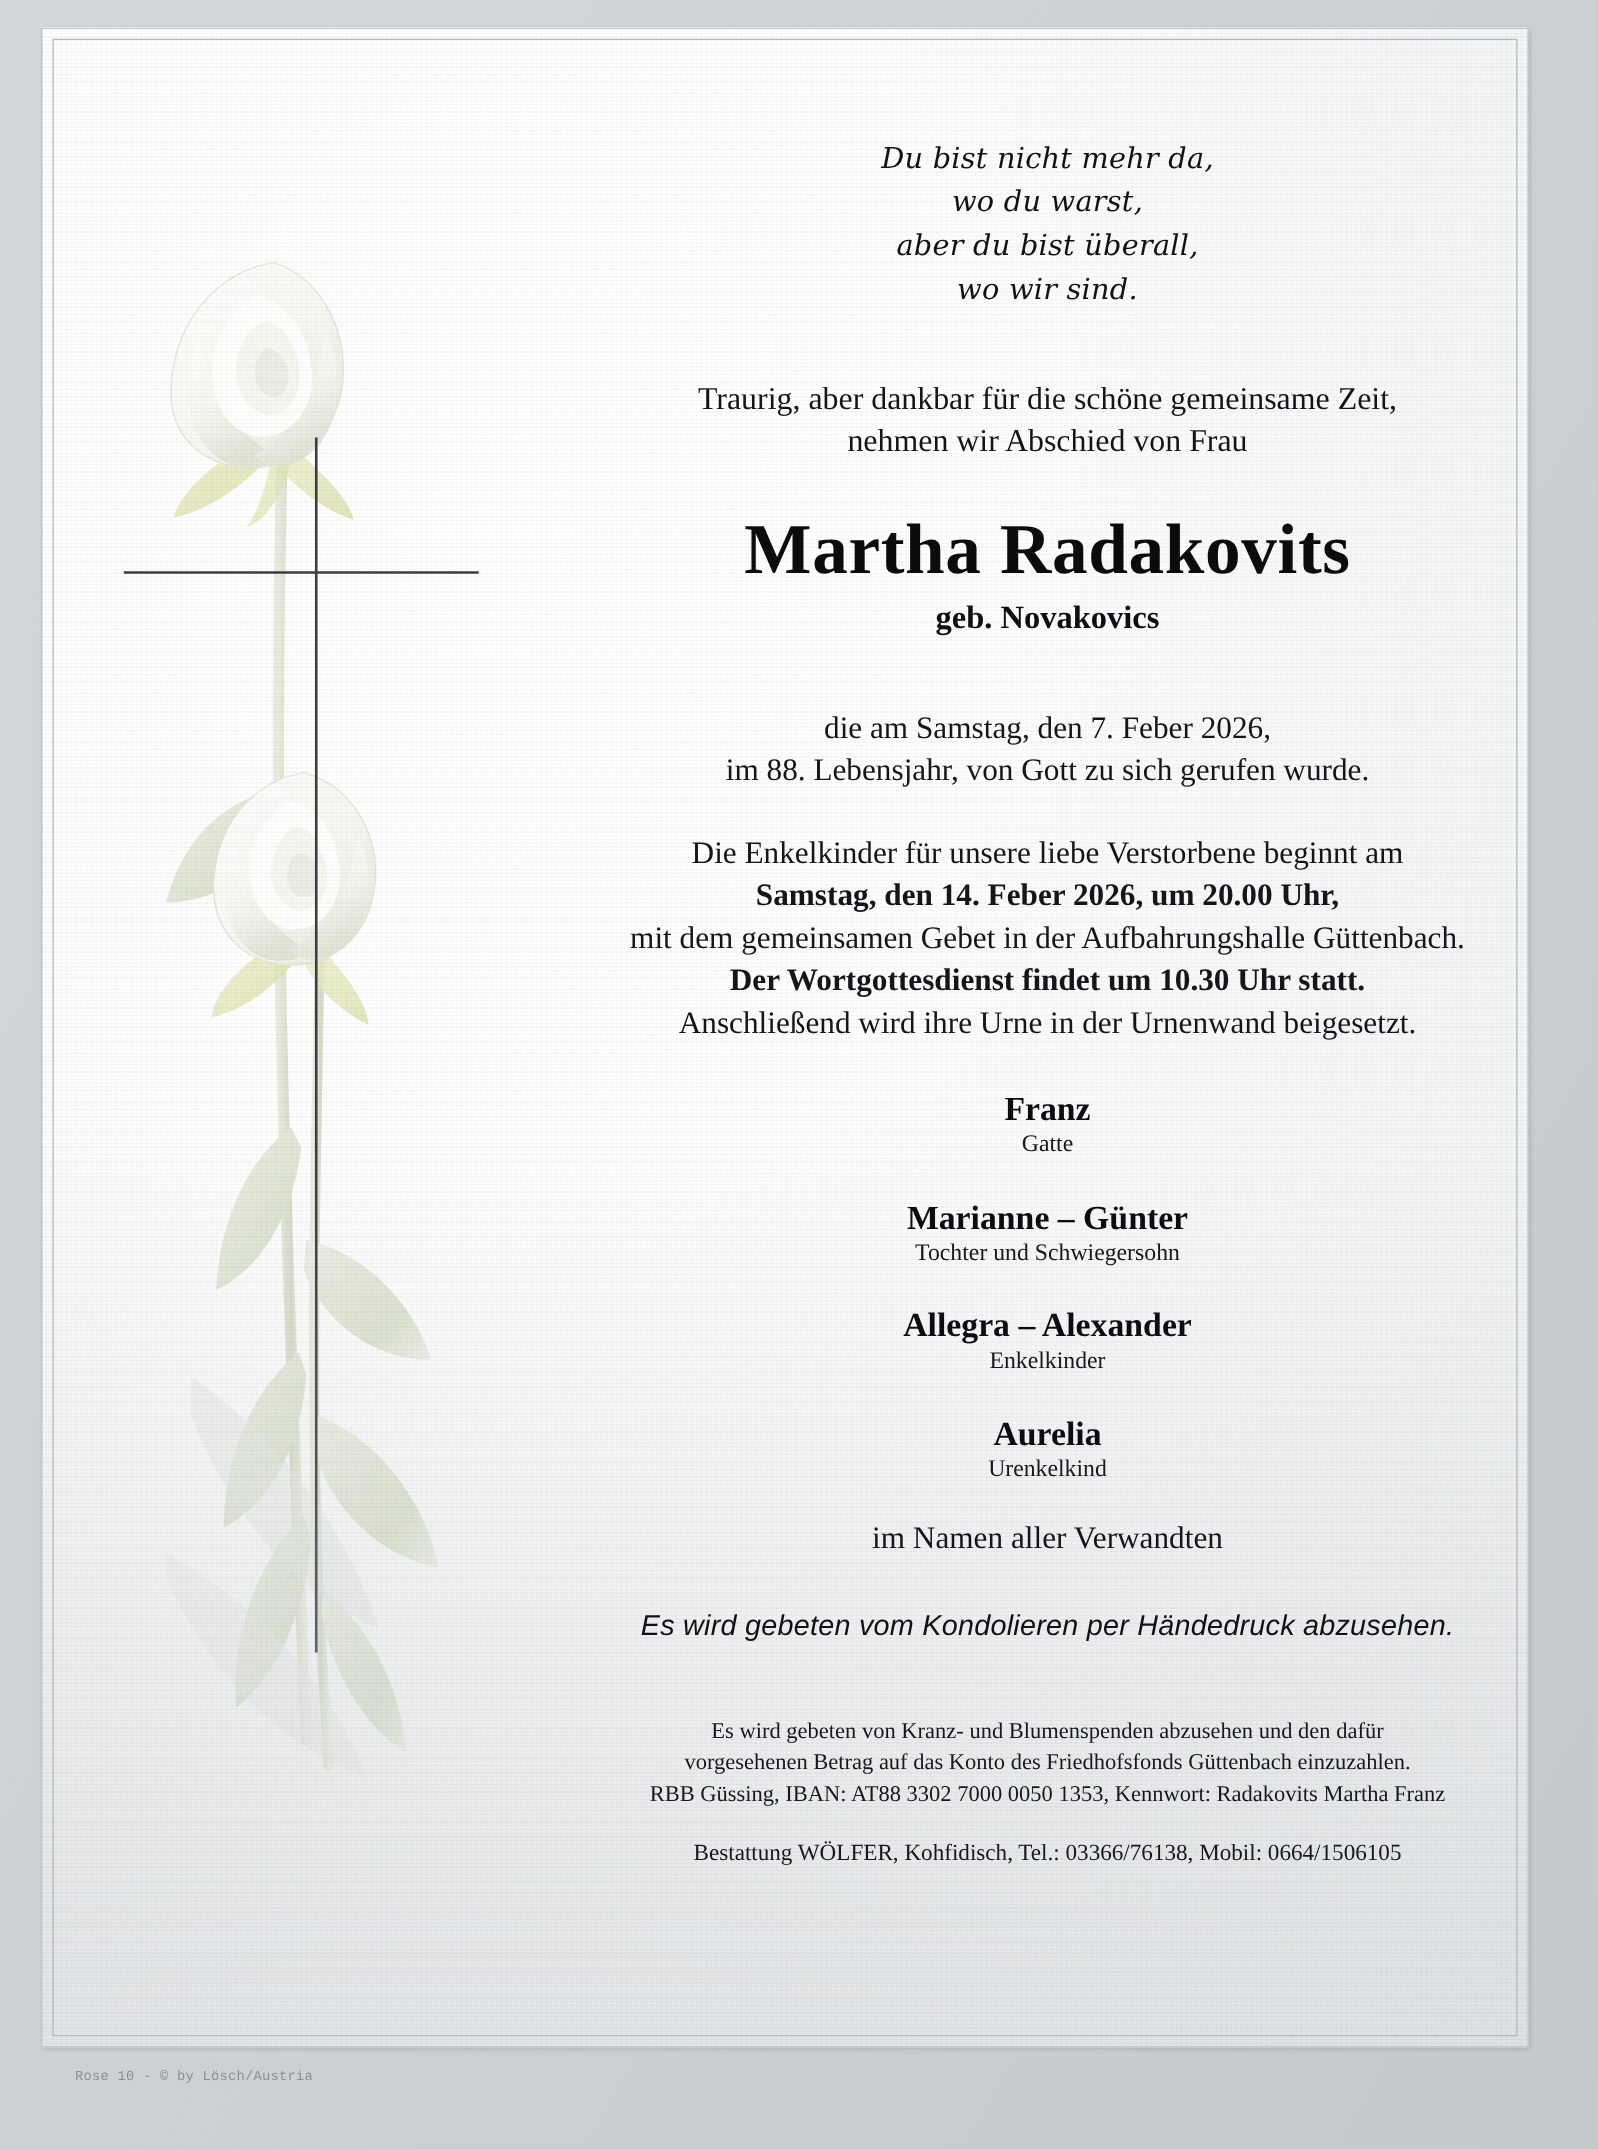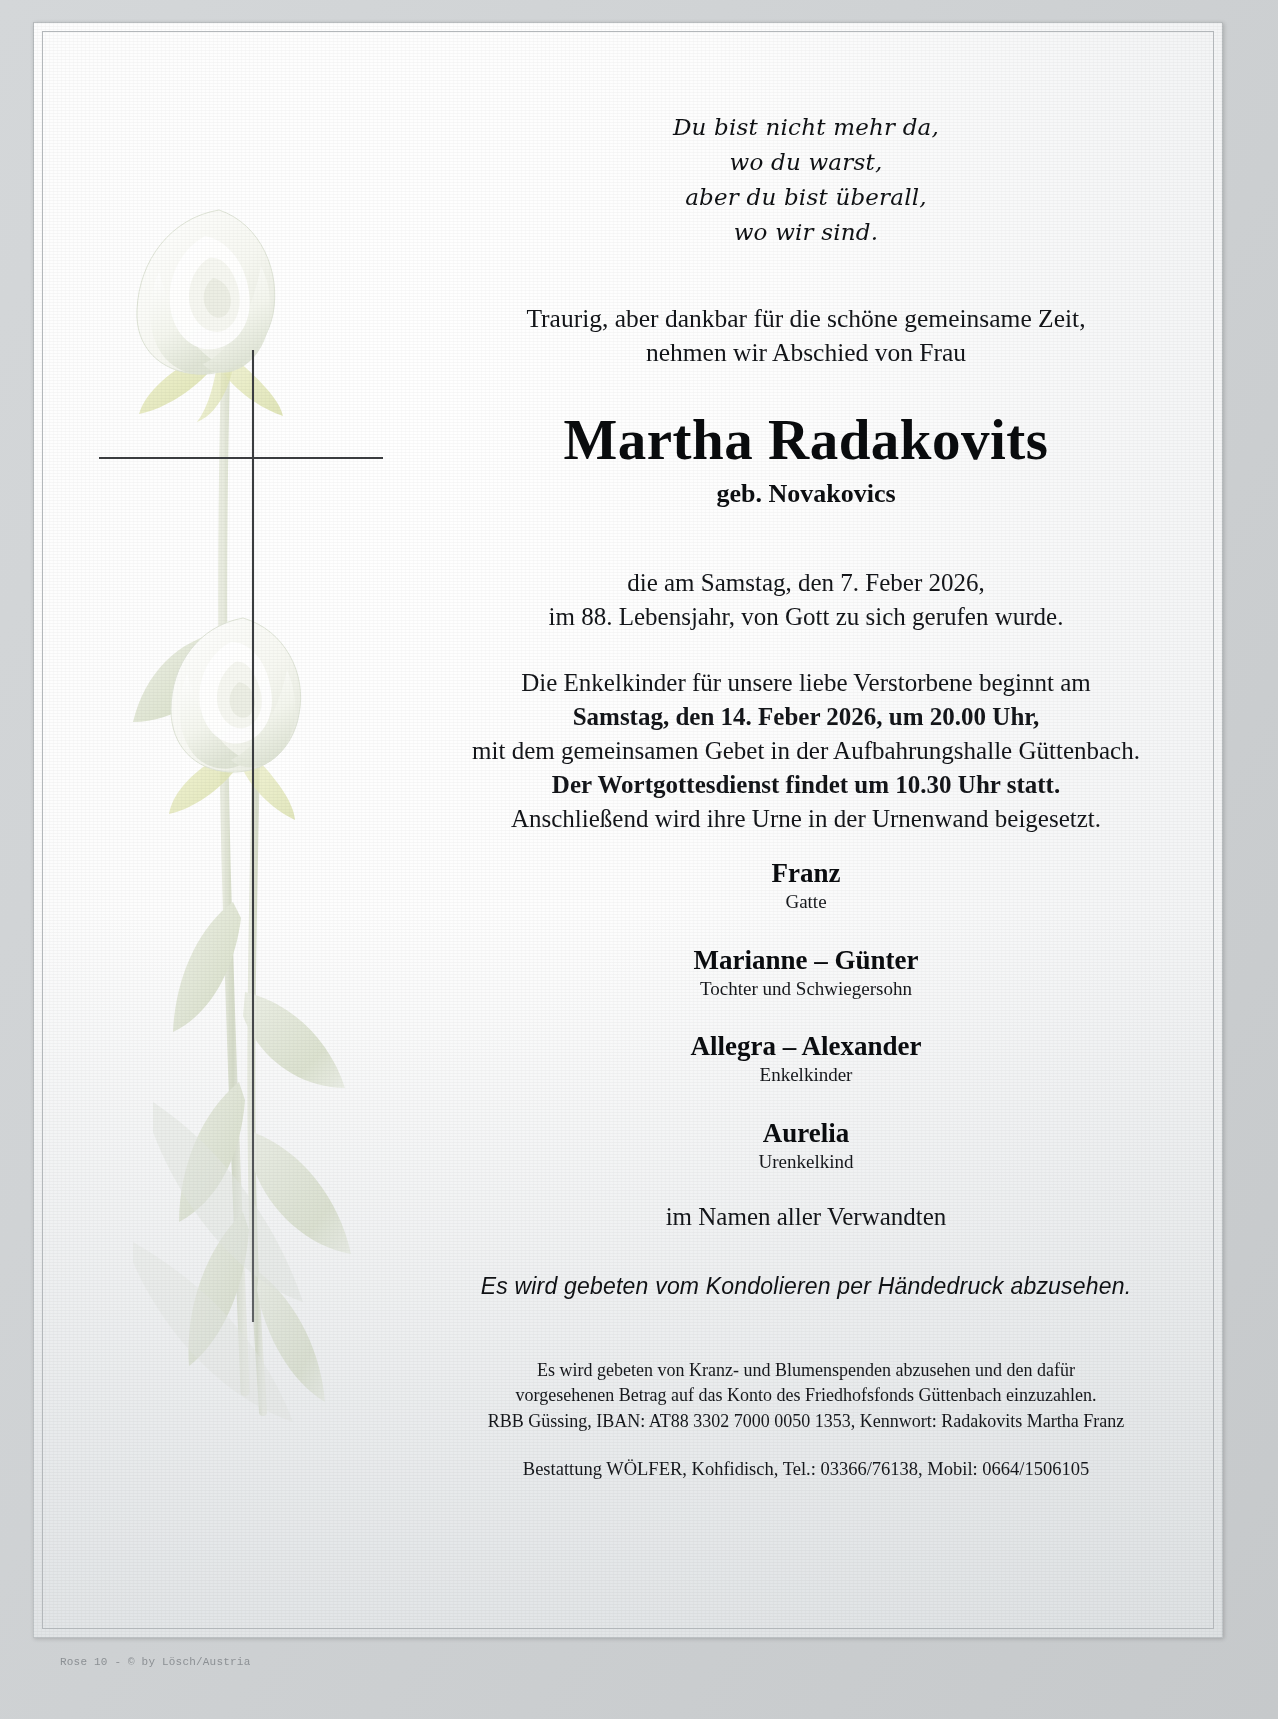--- a/index.html
+++ b/index.html
@@ -57,21 +57,21 @@
     top: 180px;
     width: 400px;
     height: 1250px;
     pointer-events: none;
   }
   #artwork svg { display: block; }
 
   
   #content {
     position: absolute;
-    left: 368px;
+    left: 400px;
     top: 0;
     width: 810px;
     height: 100%;
     color: #14161a;
     text-align: center;
   }
 
   .poem {
     margin-top: 88px;
     font-family: "DejaVu Serif", "Liberation Serif", serif;
@@ -119,21 +119,21 @@
 
   .love {
     margin-top: 52px;
     font-family: "DejaVu Serif", "Liberation Serif", serif;
     font-style: italic;
     font-size: 22px;
     letter-spacing: 6.5px;
     color: #111316;
   }
 
-  .family { margin-top: 22px; }
+  .family { margin-top: 36px; }
   .fam-group { margin-bottom: 30px; }
   .fam-group:last-child { margin-bottom: 0; }
   .fam-name {
     font-size: 27px;
     font-weight: bold;
     line-height: 1.15;
     color: #0b0d10;
   }
   .fam-rel {
     font-size: 19px;

